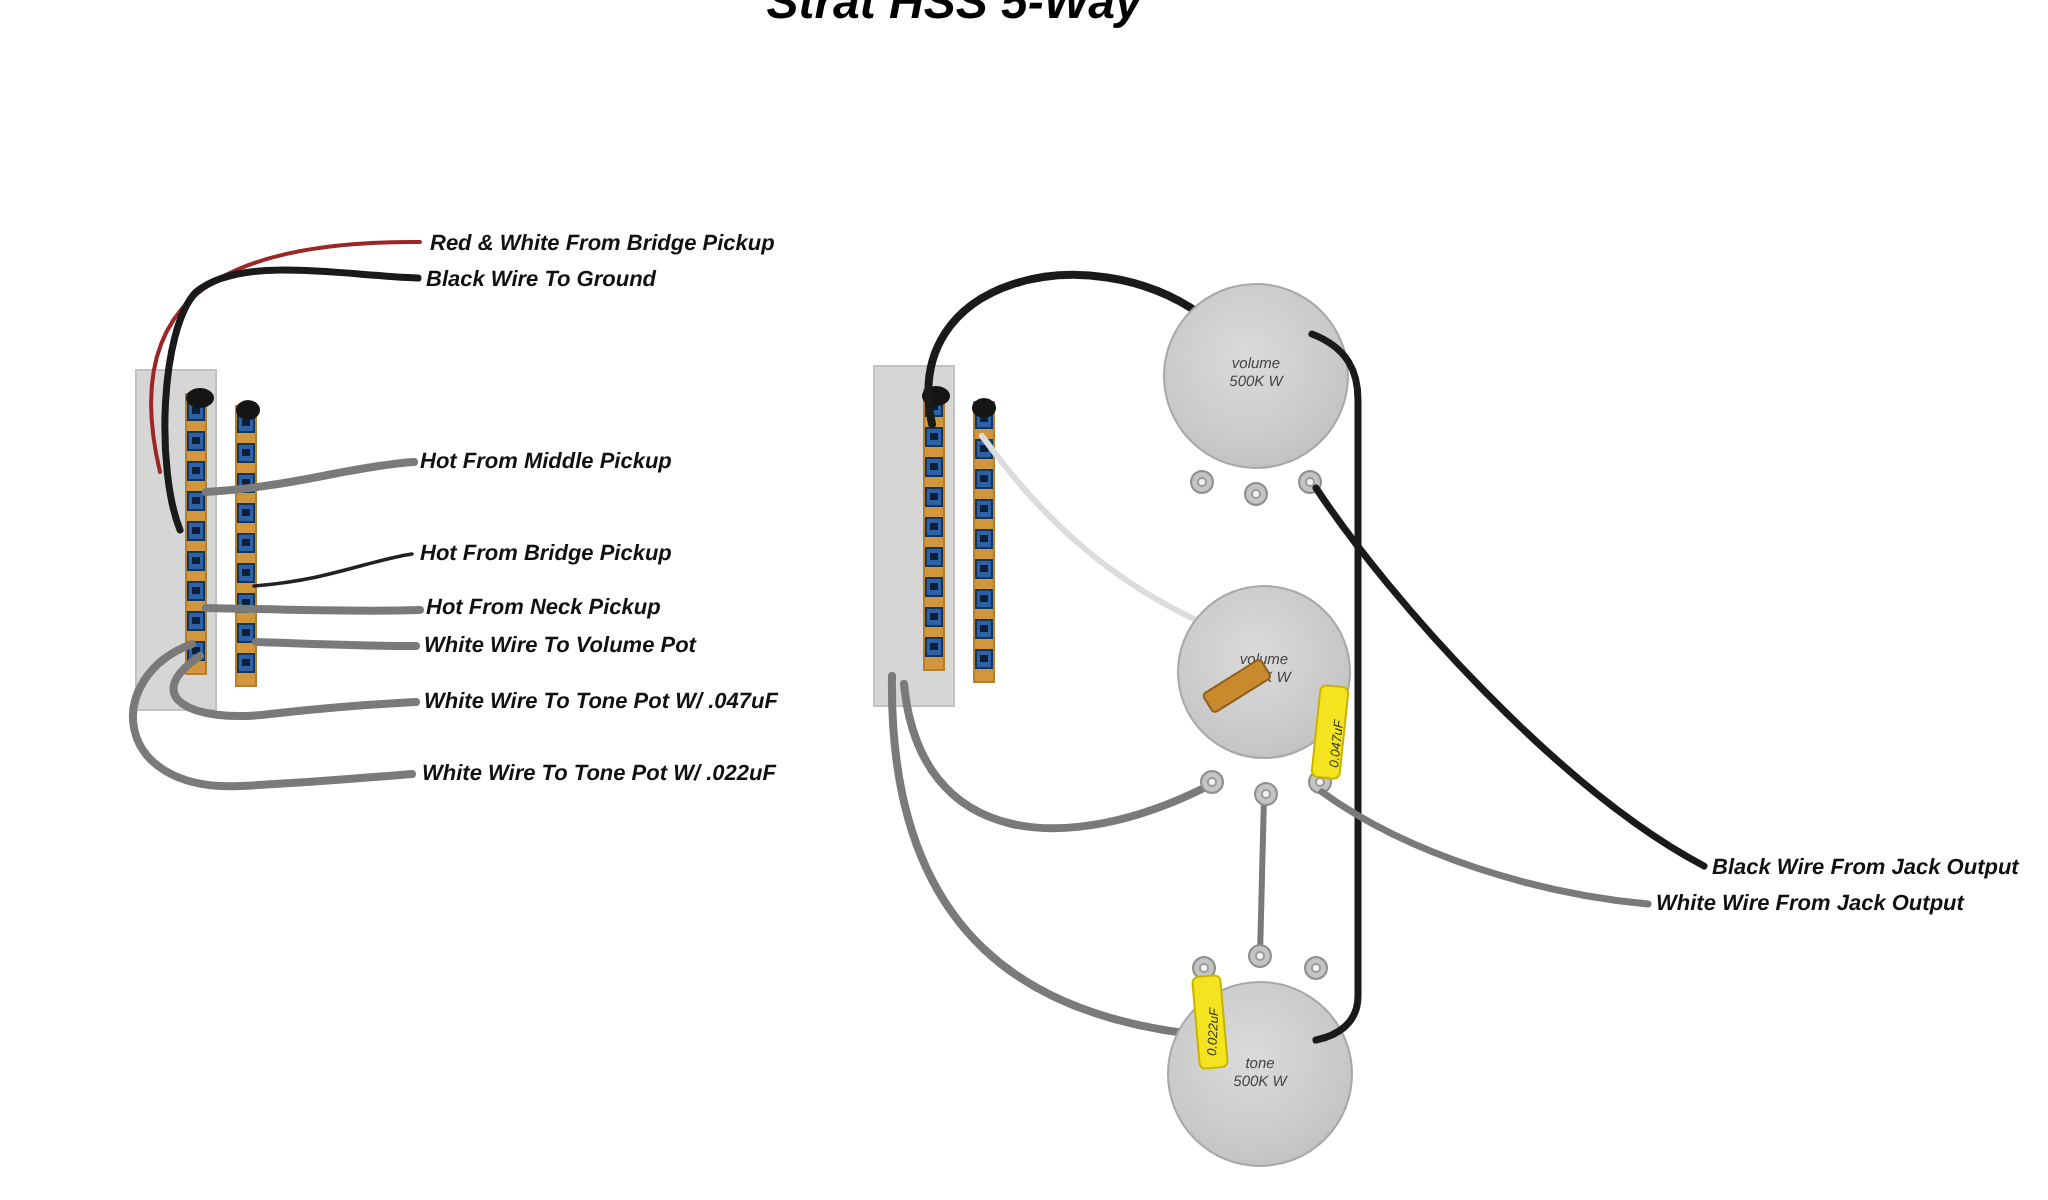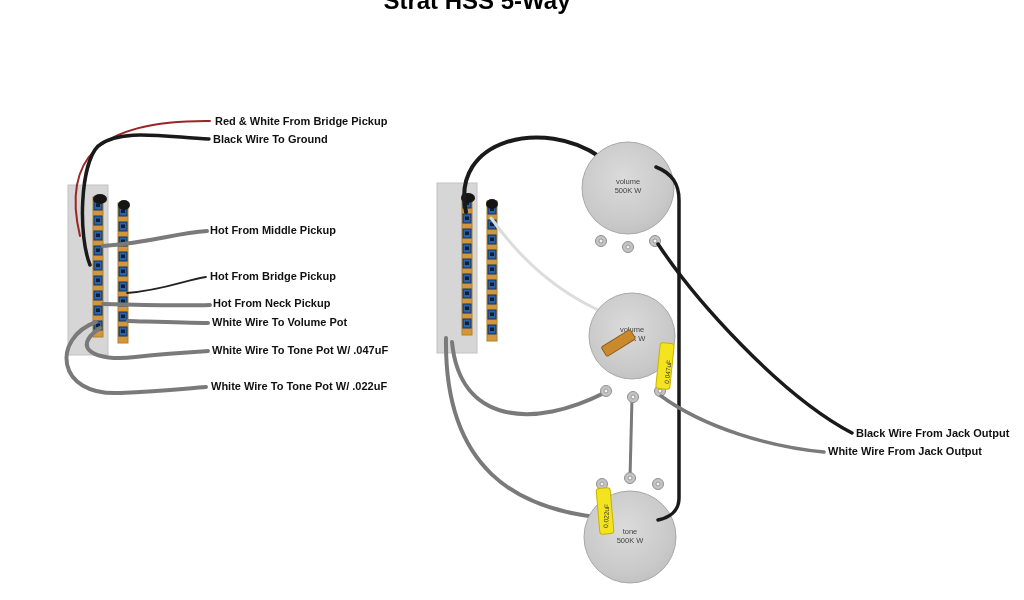--- a/index.html
+++ b/index.html
@@ -1,17 +1,17 @@
 <!DOCTYPE html>
 <html><head>
 <meta charset="utf-8">
 <style>
   html,body{margin:0;padding:0;background:#ffffff;}
   #stage{position:relative;width:1024px;height:600px;background:#ffffff;overflow:hidden;
-         font-family:"Liberation Sans", sans-serif;}
+         font-family:"Liberation Sans", sans-serif;font-style:italic;}
   svg{display:block}
   .title{font-family:"Liberation Sans",sans-serif;font-size:24px;font-weight:bold;fill:#000;}
   .lbl{font-family:"Liberation Sans",sans-serif;font-size:11px;font-weight:bold;fill:#111;}
   .pot-lbl{font-family:"Liberation Sans",sans-serif;font-size:7.5px;fill:#444;text-anchor:middle;}
   .cap-lbl{font-family:"Liberation Sans",sans-serif;font-size:6.5px;fill:#333;}
   .wire{fill:none;stroke-linecap:round;}
 </style>
 </head>
 <body>
 

